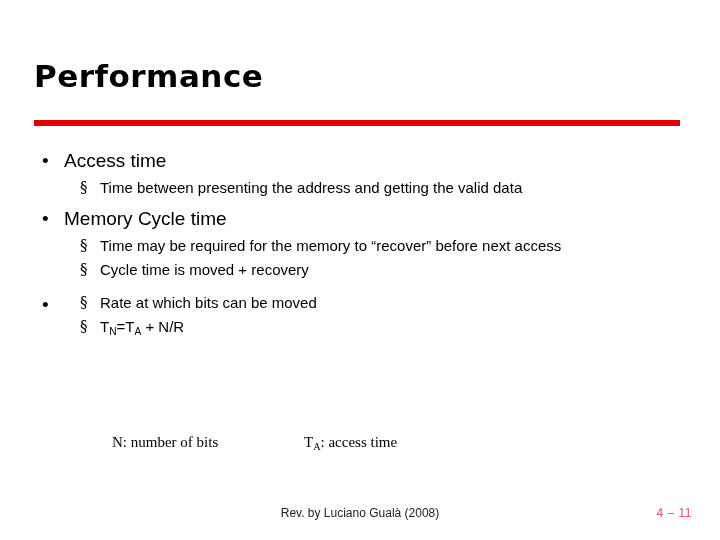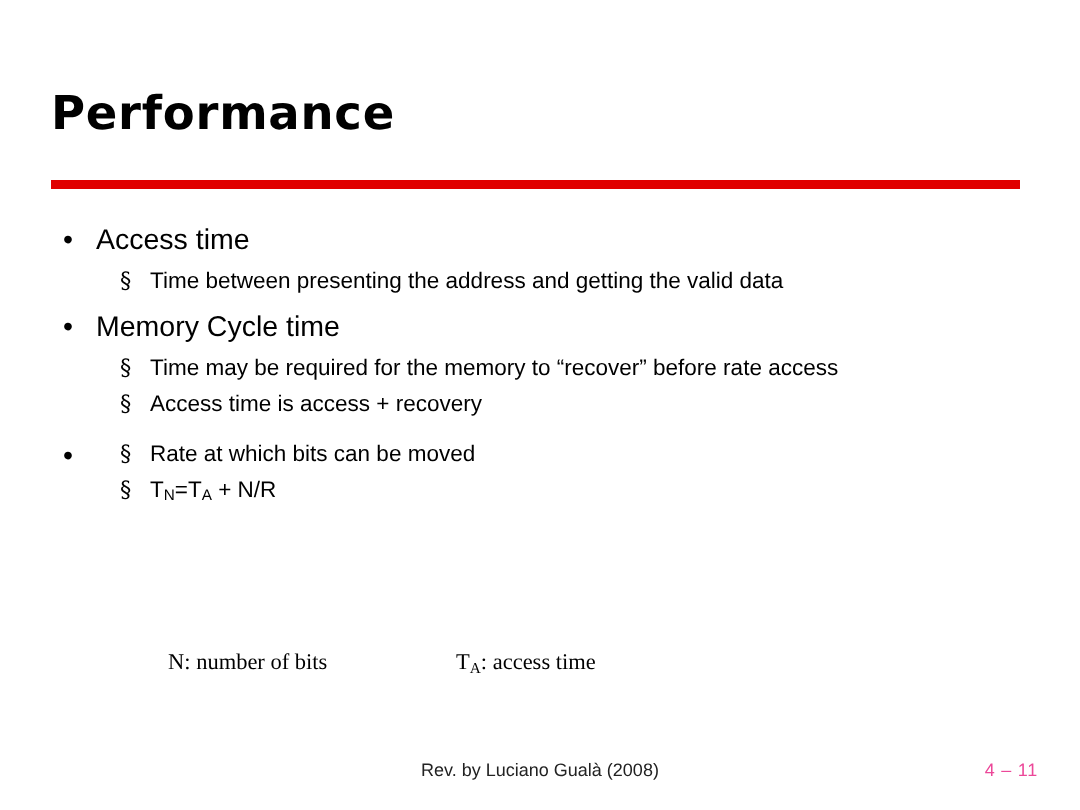--- a/index.html
+++ b/index.html
@@ -143,25 +143,25 @@
       <span class="sq">§</span>
       <span>Time between presenting the address and getting the valid data</span>
     </div>
 
     <div class="l1">
       <span class="dot">•</span>
       <span>Memory Cycle time</span>
     </div>
     <div class="l2">
       <span class="sq">§</span>
-      <span>Time may be required for the memory to “recover” before rate access</span>
+      <span>Time may be required for the memory to “recover” before next access</span>
     </div>
     <div class="l2">
       <span class="sq">§</span>
-      <span>Access time is access + recovery</span>
+      <span>Cycle time is moved + recovery</span>
     </div>
 
     <div class="l1" style="margin-top:12px;">
       <span class="dot">•</span>
     </div>
     <div class="l2">
       <span class="sq">§</span>
       <span>Rate at which bits can be moved</span>
     </div>
     <div class="l2">

